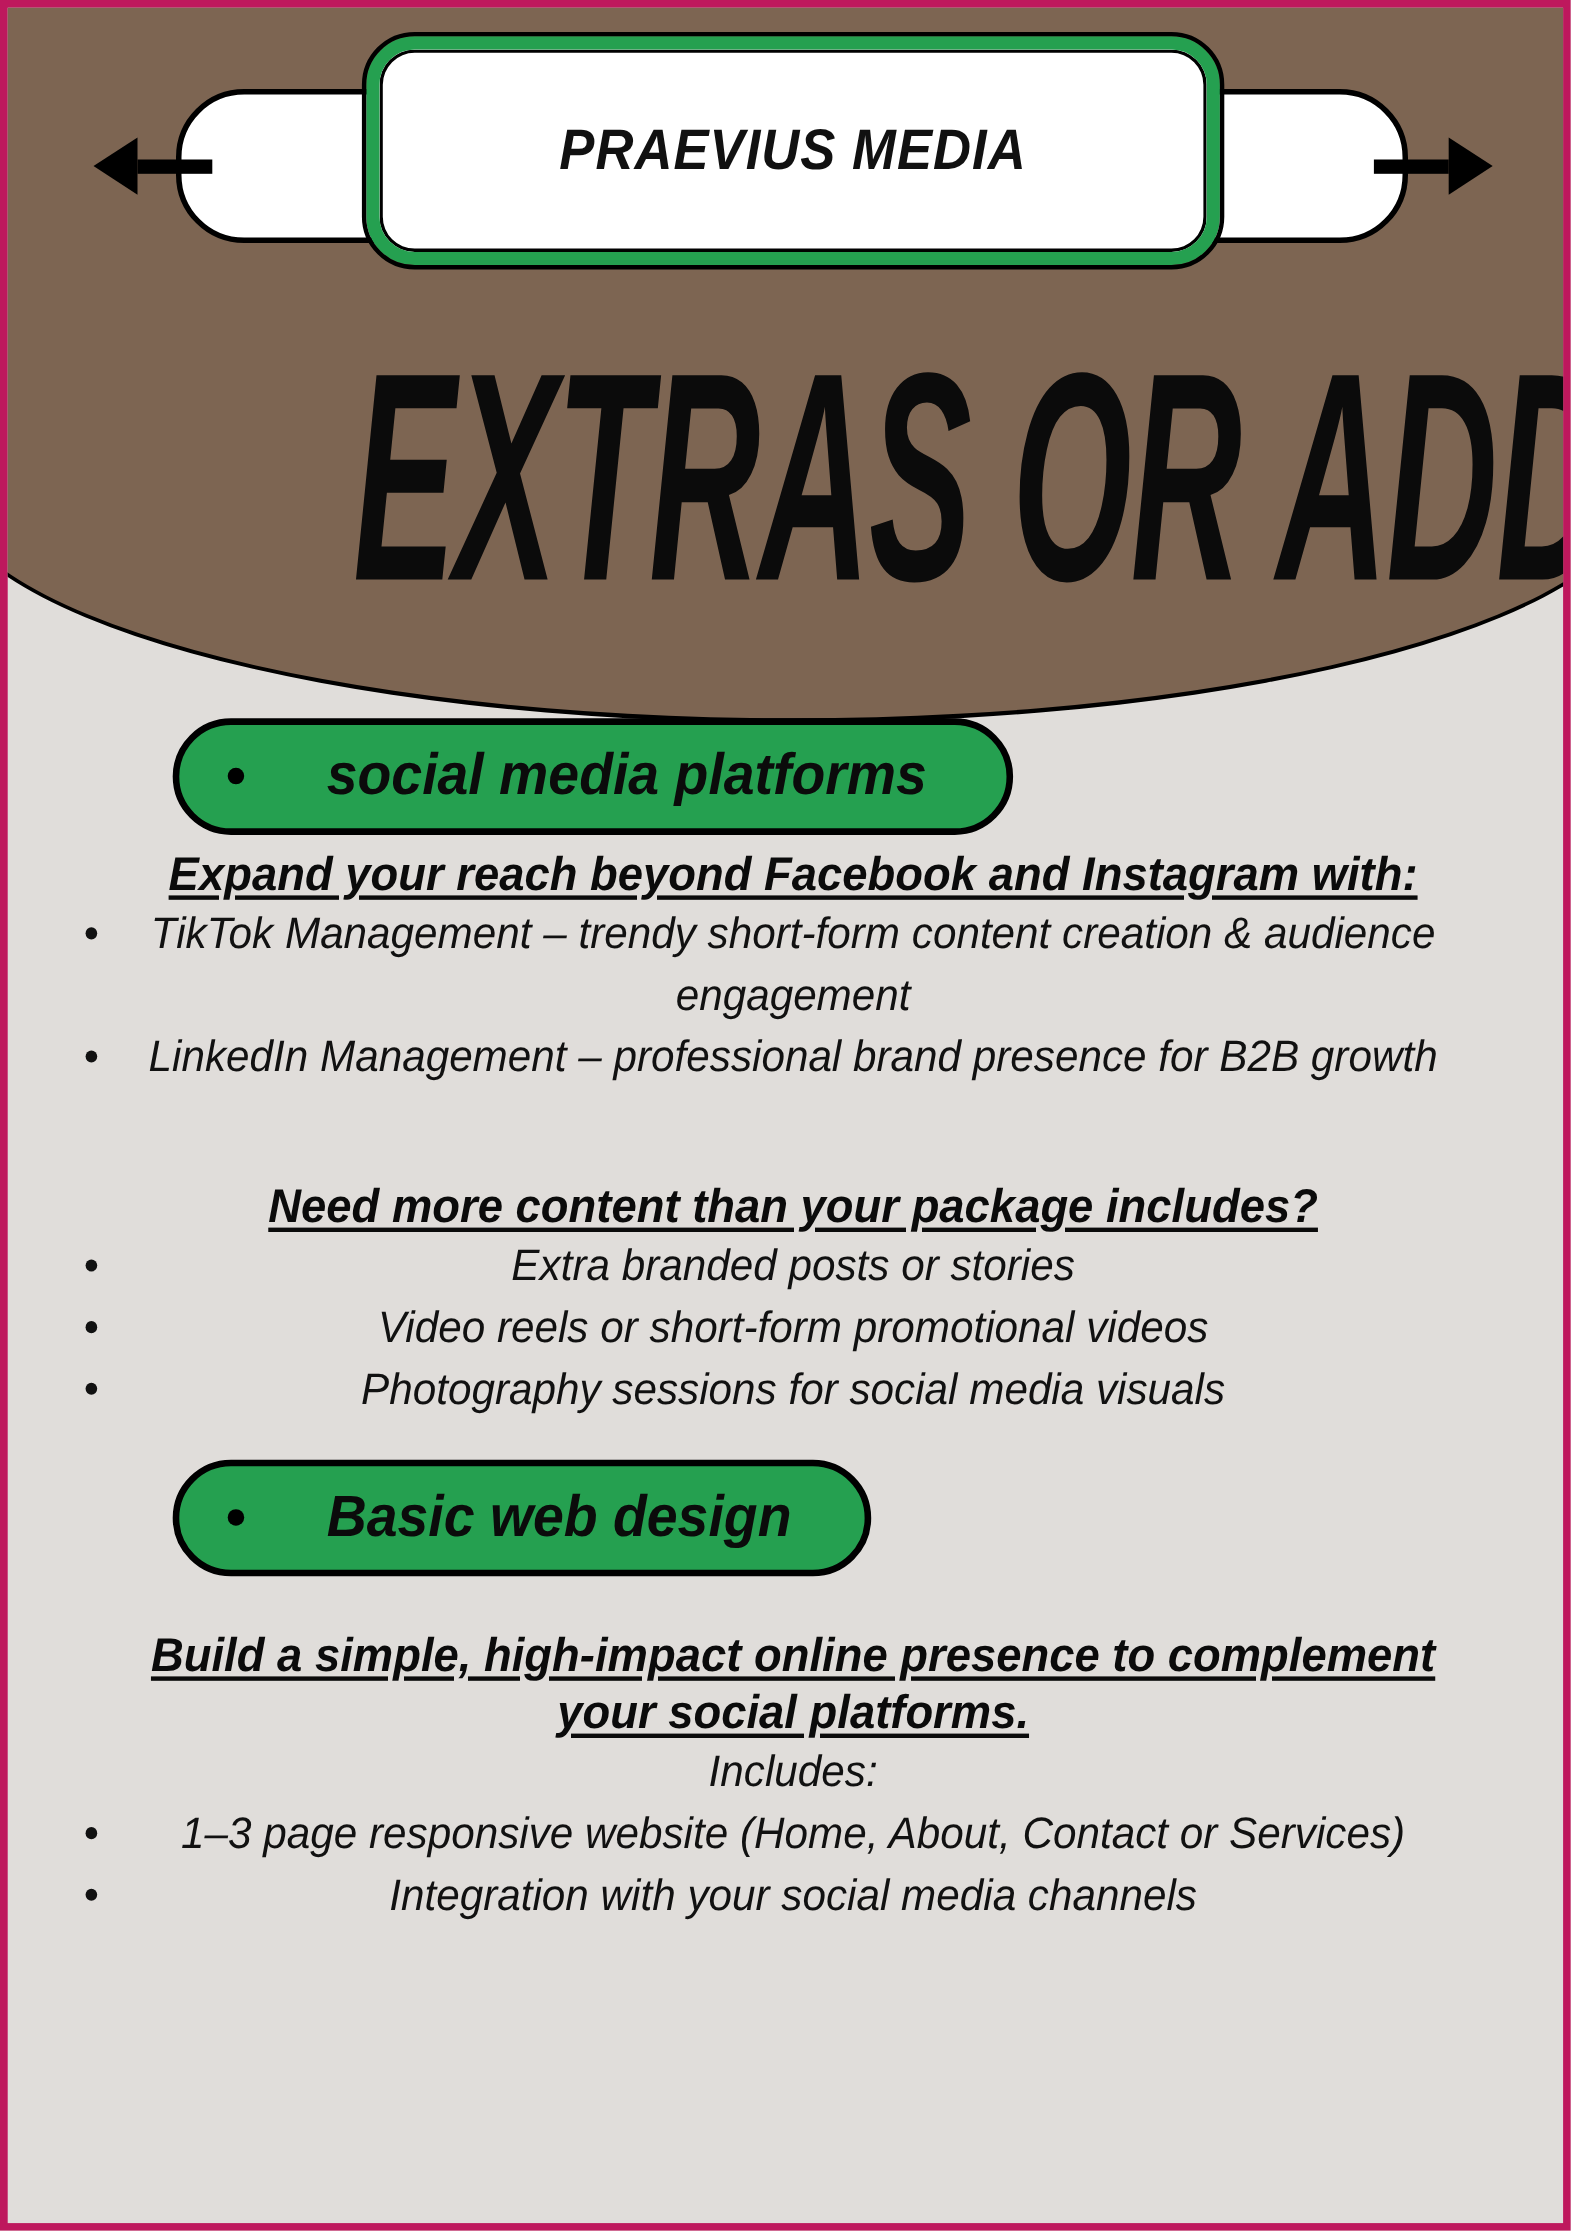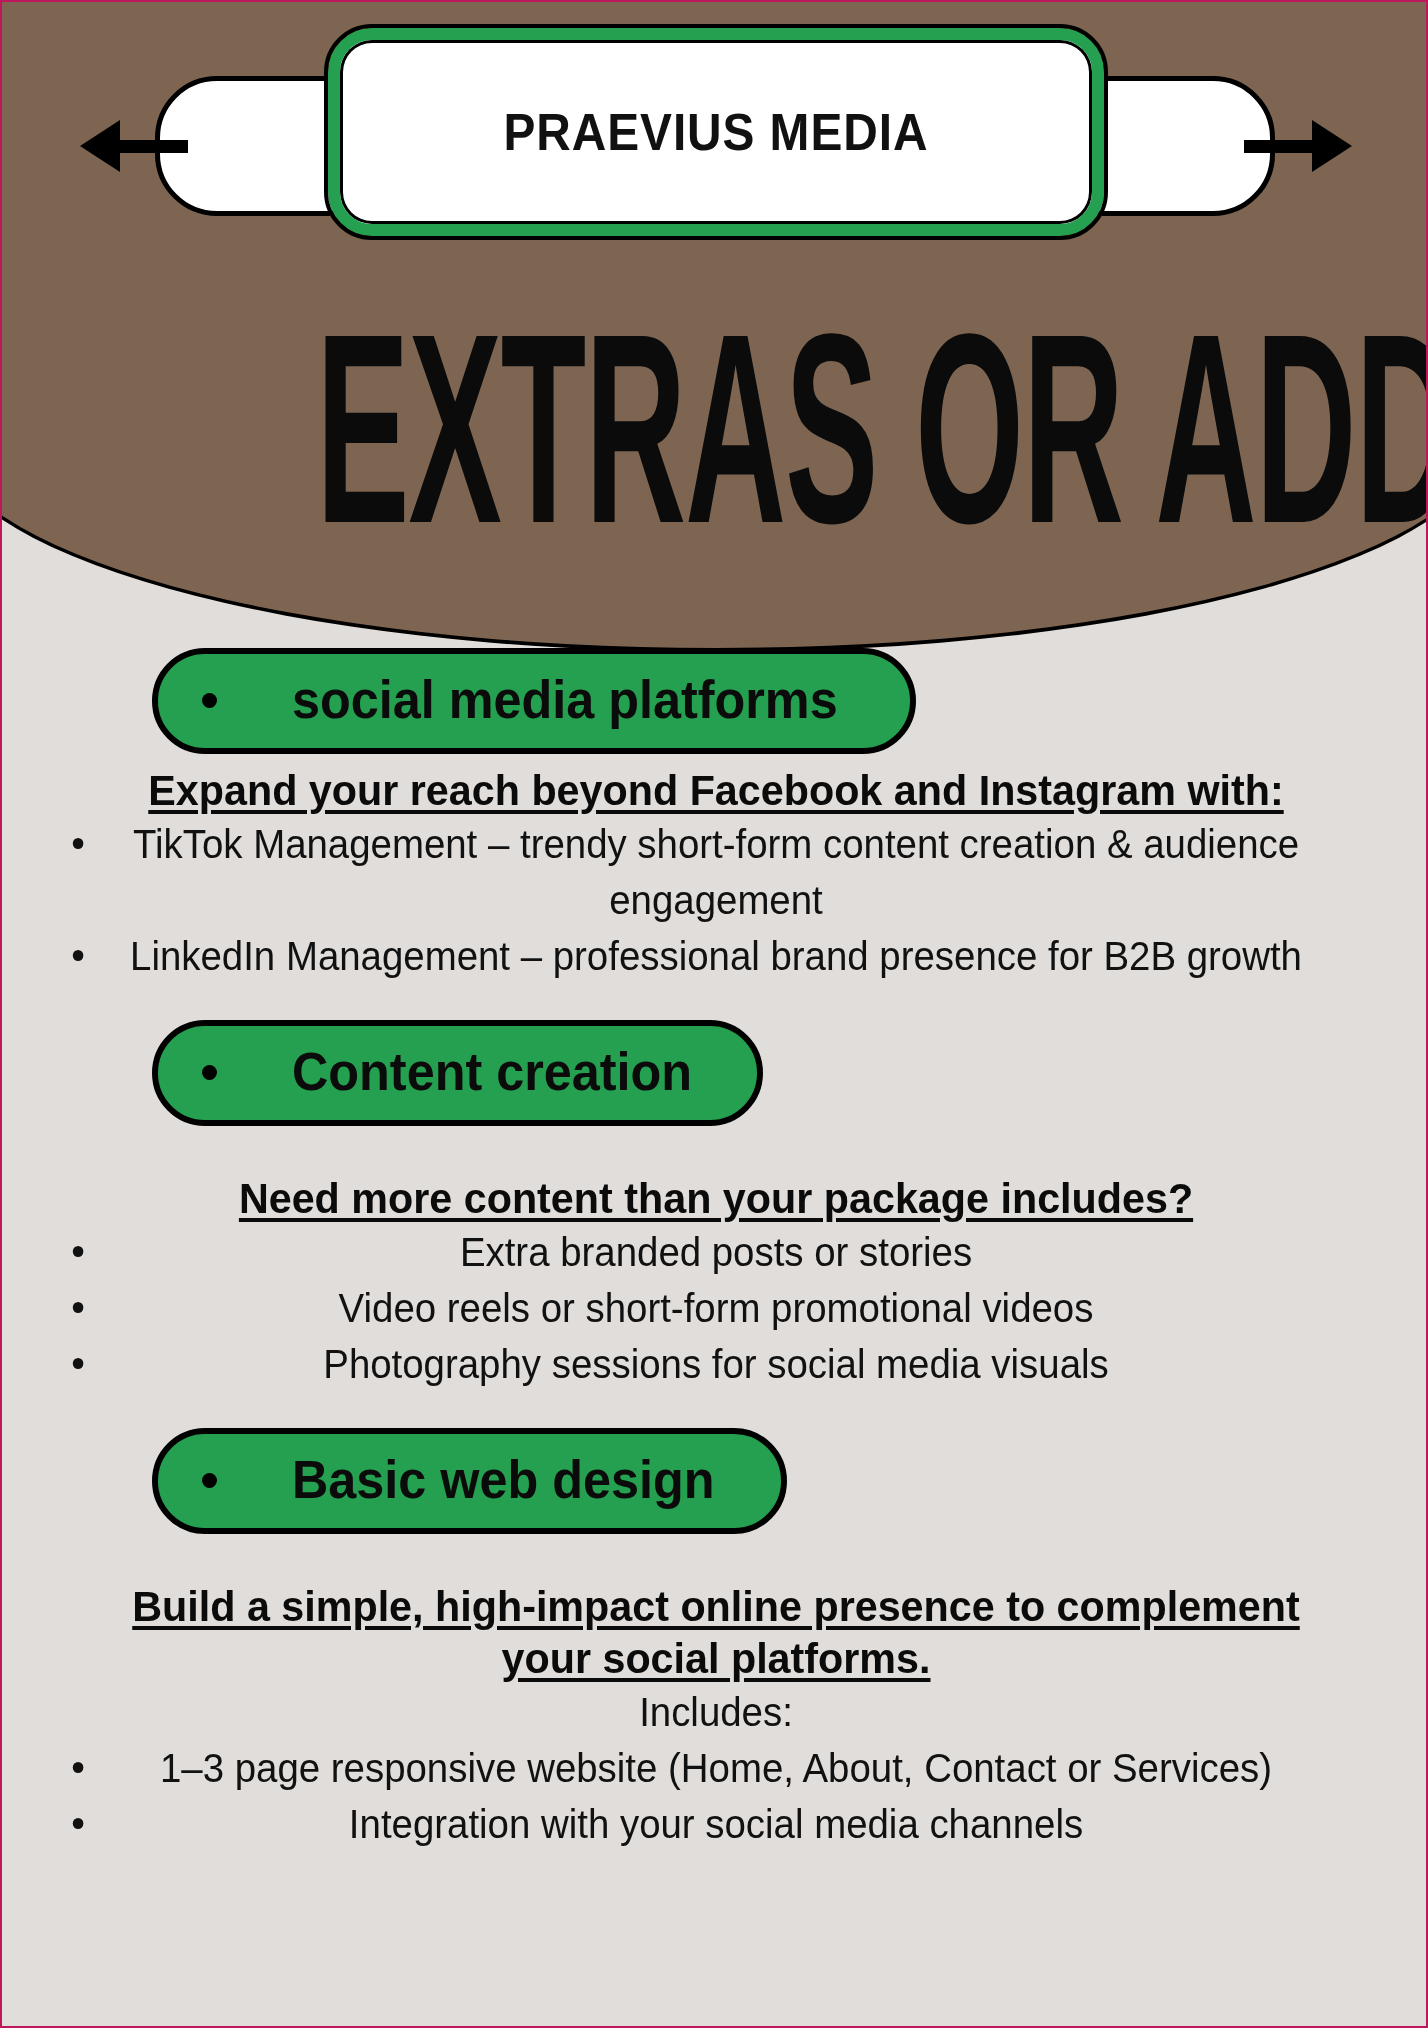--- a/index.html
+++ b/index.html
@@ -7,22 +7,23 @@
   body{
     font-family:"Liberation Sans", sans-serif;
     width:1428px; height:2028px;
     position:relative; overflow:hidden;
   }
 
   
   #poster{
     position:absolute; inset:0;
     background:#e0ddda;
-    border:2px solid #be185d;
+    border:7px solid #be185d;
     overflow:hidden;
+    font-style:italic;
   }
 
   
   .brown-block{
     position:absolute;
     left:-60px; top:-180px;
     width:1548px; height:830px;
     background:#7d6552;
     border:4px solid #000;
     border-radius:0 0 50% 50% / 0 0 26% 26%;
@@ -222,24 +223,20 @@
       <div class="lead">Expand your reach beyond Facebook and Instagram with:</div>
       <ul class="blist">
         <li><span class="li-dot"></span><span>TikTok Management – trendy short-form content creation &amp; audience engagement</span></li>
         <li><span class="li-dot"></span><span>LinkedIn Management – professional brand presence for B2B growth</span></li>
       </ul>
     </div>
 
     <div class="gap-m"></div>
 
     <div class="section">
-      <div class="pill">
-        <span class="dot"></span>
-        <span class="pill-label">Content creation</span>
-      </div>
       <div class="gap-l"></div>
       <div class="lead">Need more content than your package includes?</div>
       <ul class="blist">
         <li><span class="li-dot"></span><span>Extra branded posts or stories</span></li>
         <li><span class="li-dot"></span><span>Video reels or short-form promotional videos</span></li>
         <li><span class="li-dot"></span><span>Photography sessions for social media visuals</span></li>
       </ul>
     </div>
 
     <div class="gap-m"></div>

